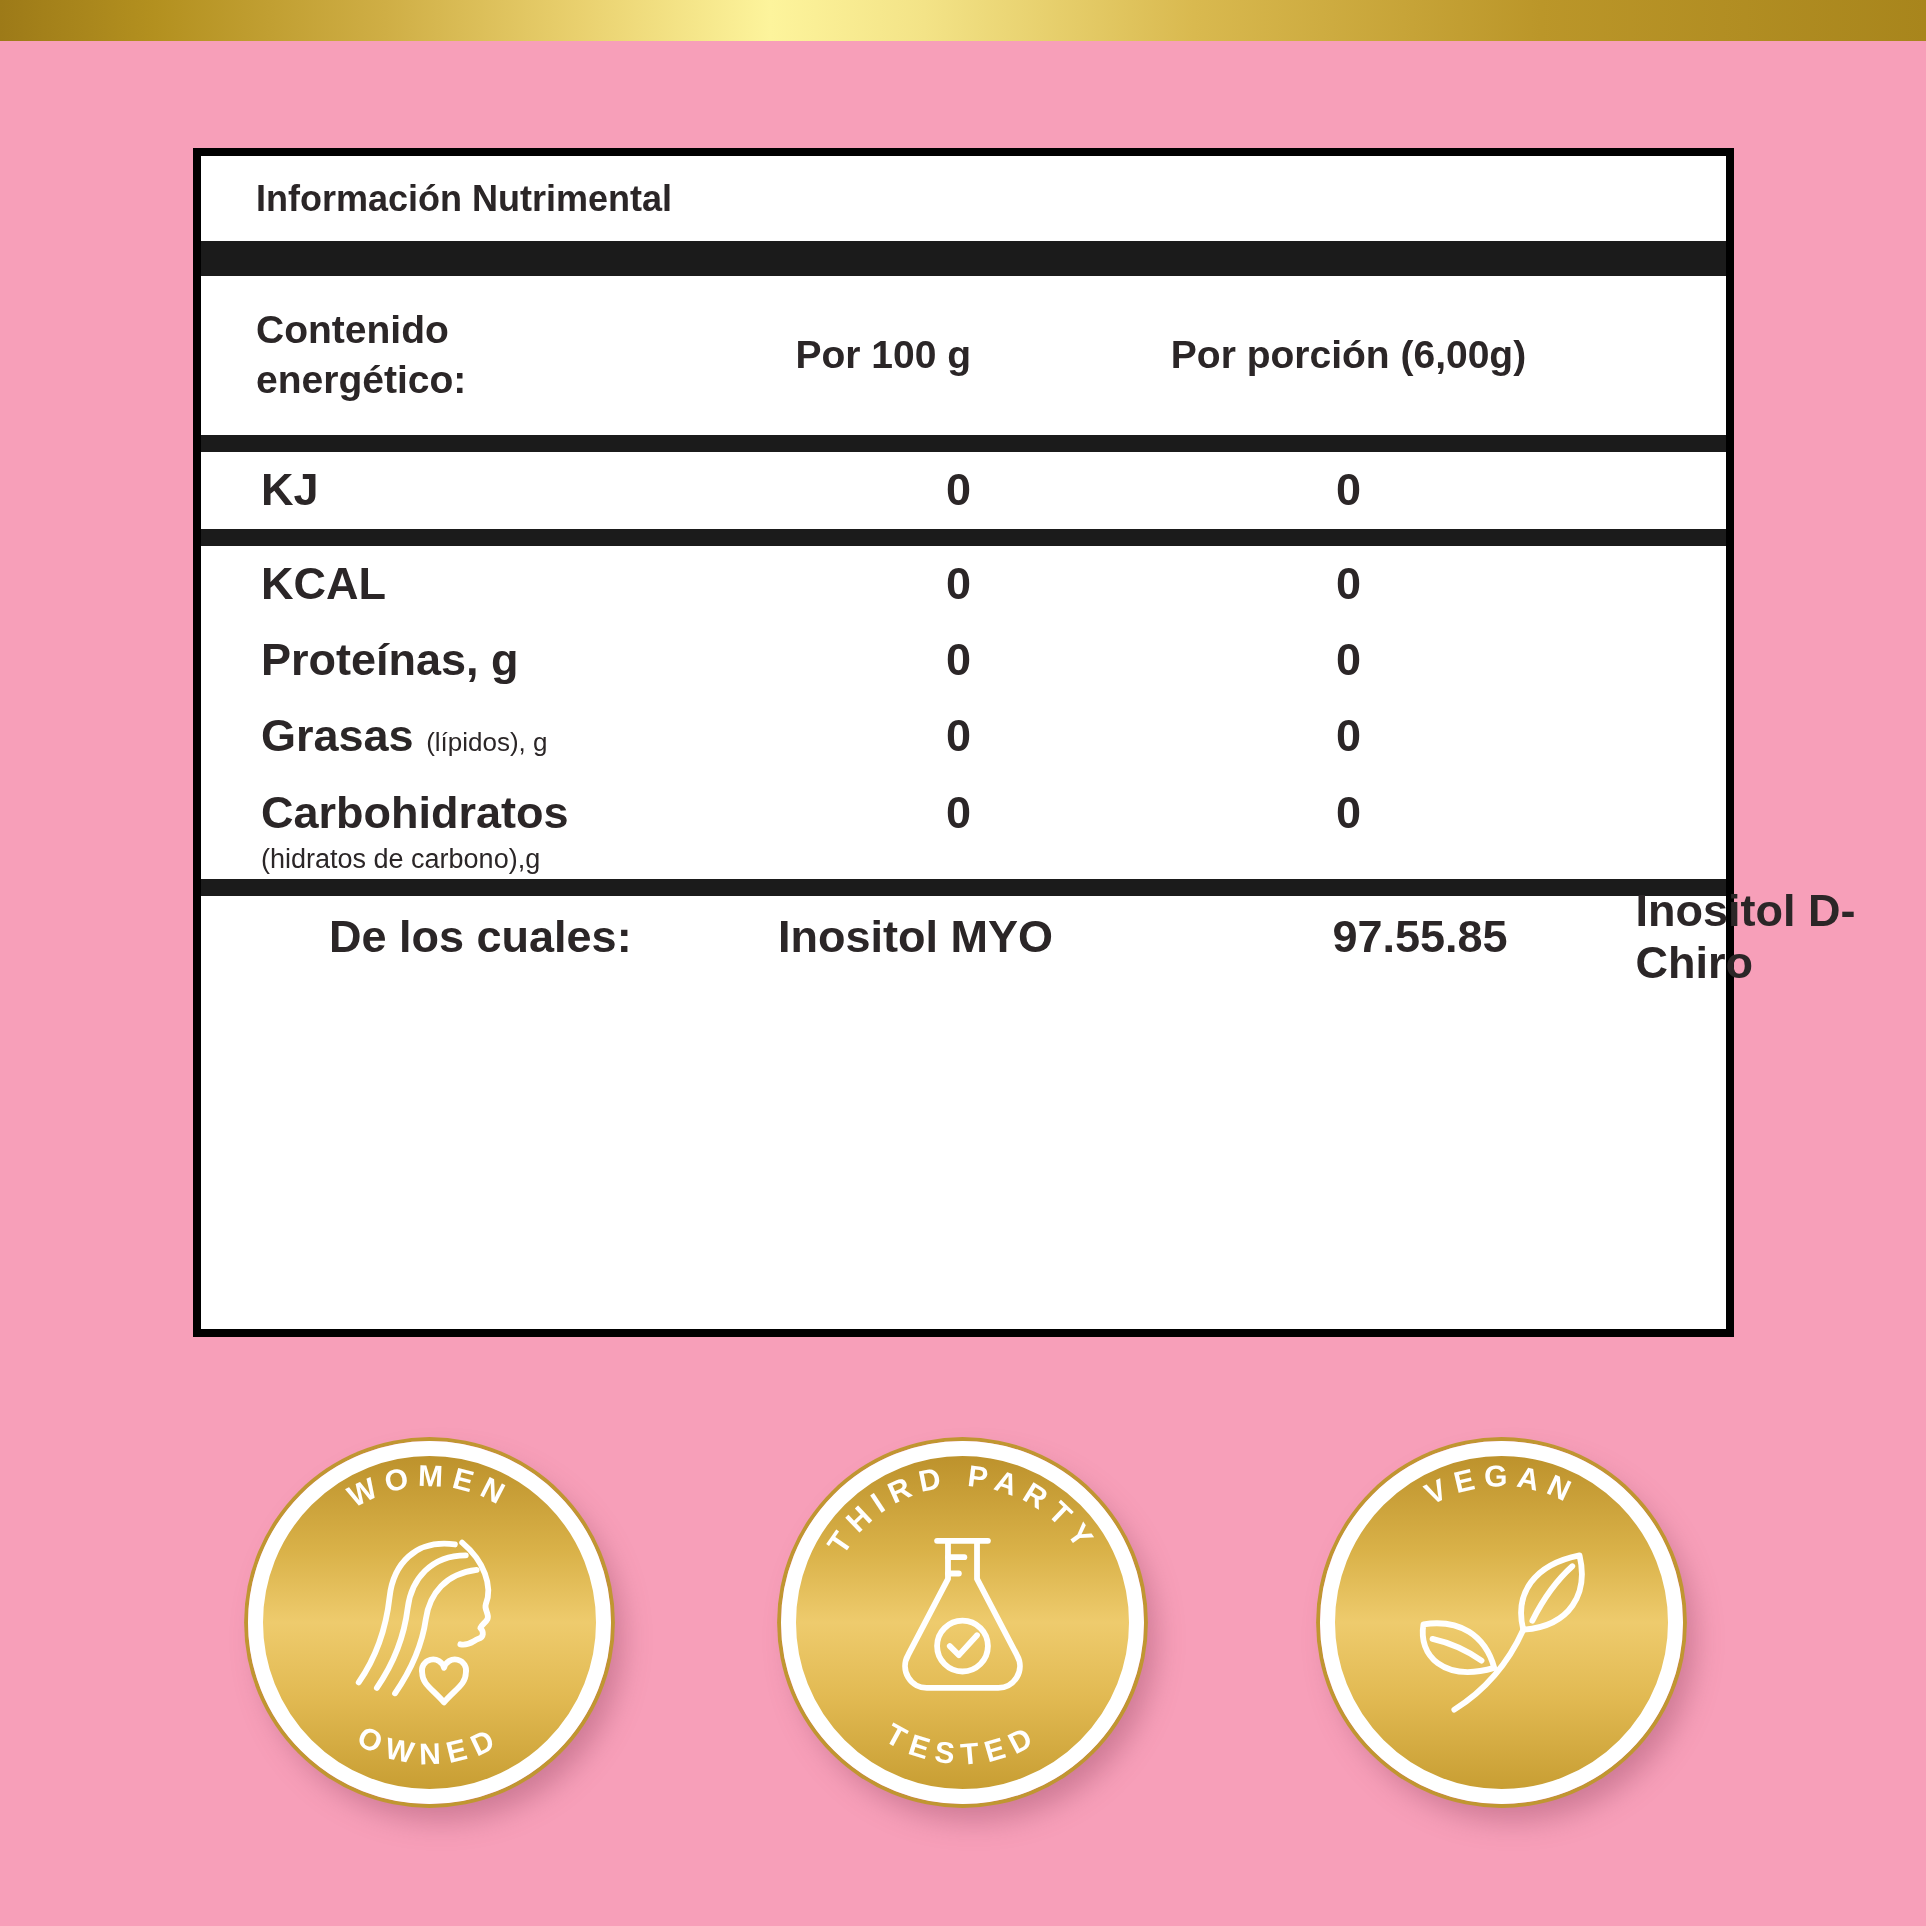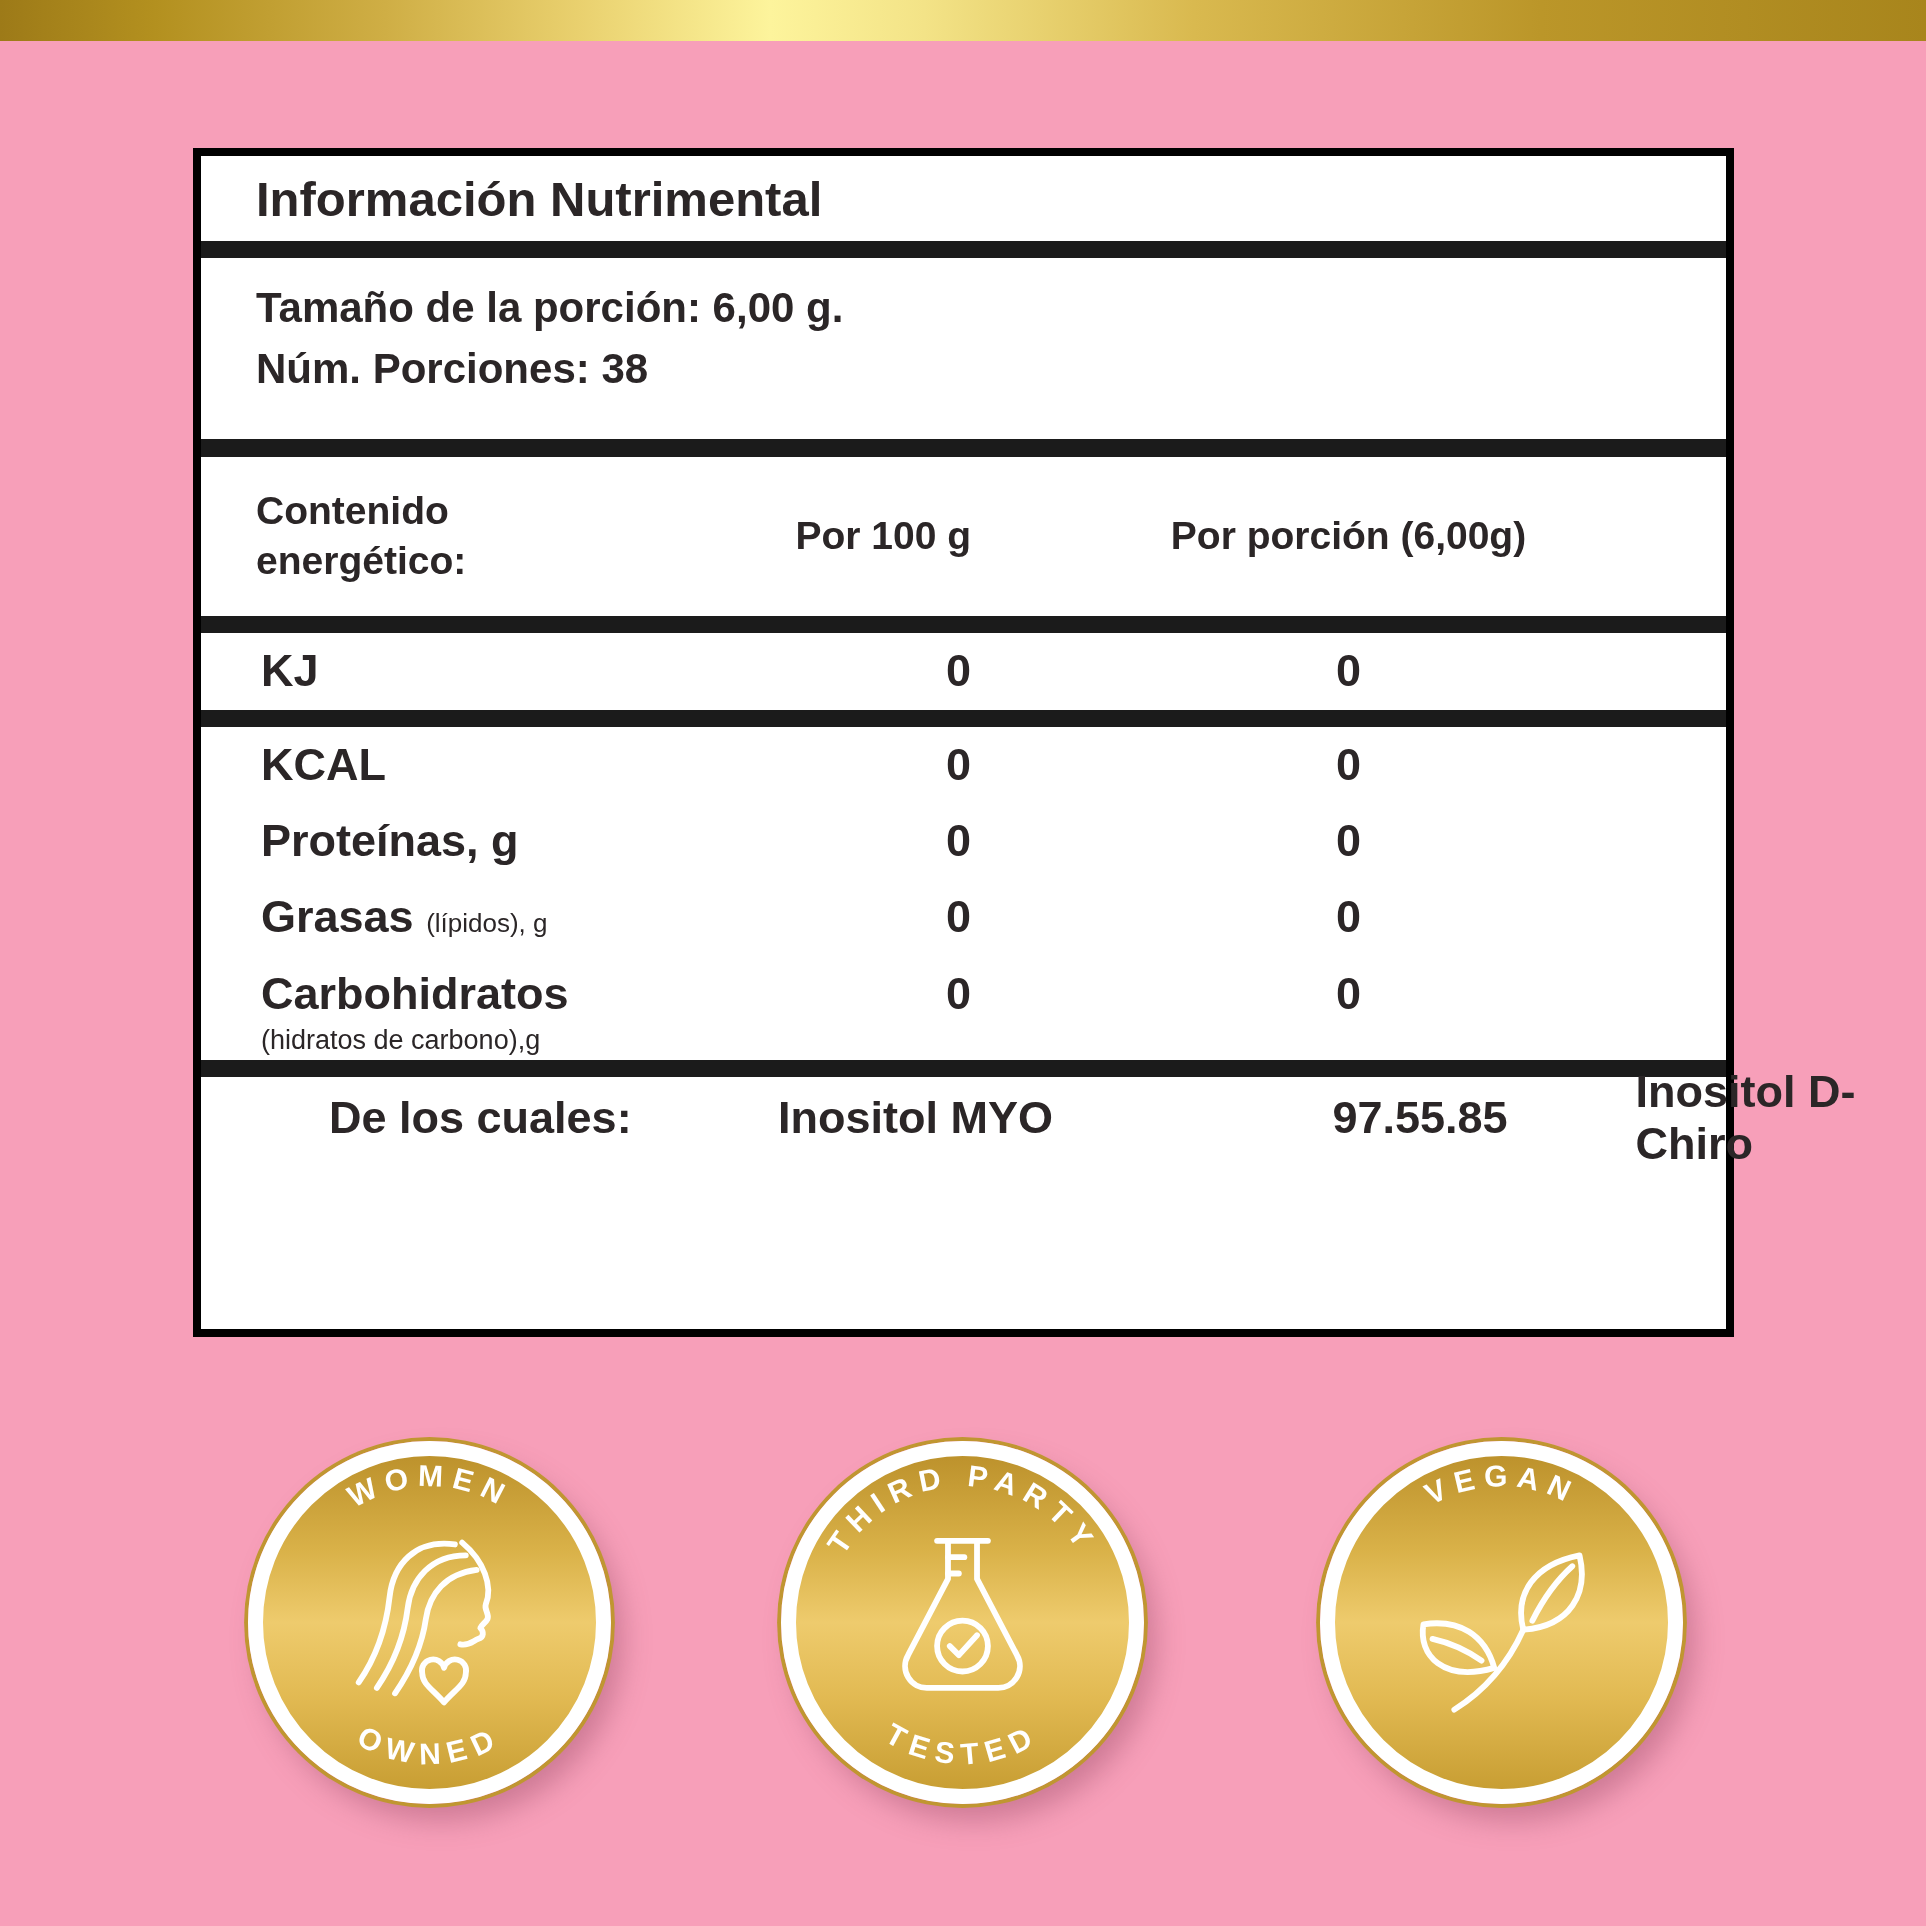--- a/index.html
+++ b/index.html
@@ -15,21 +15,21 @@
     background:linear-gradient(90deg,#9d7a18 0%,#b3901f 8%,#cfae45 20%,#e9d06e 30%,#fdf49c 40%,#f3e387 48%,#d9b94f 62%,#bb9629 80%,#a8851c 100%);
   }
   
   .label-card{
     position:absolute;left:193px;top:148px;width:1541px;height:1189px;
     background:#ffffff;border:8.3px solid #000;box-sizing:border-box;
     color:#2b2627;font-weight:700;display:flex;flex-direction:column;
   }
   .sep{height:17.3px;background:#1b1b1b;flex:0 0 auto;}
   .row{display:flex;align-items:center;flex:0 0 auto;box-sizing:border-box;}
-  .title-row{height:85px;padding-left:55px;font-size:49px;}
+  .title-row{height:85px;padding-left:55px;font-size:36px;}
   .serving-row{height:162px;display:block;padding:19px 0 0 55px;font-size:42px;}
   .serving-row div{line-height:61px;}
   .header-row{height:159px;font-size:39px;}
   .header-row .c1{padding-left:55px;line-height:50px;}
   .c1{flex:0 0 449px;box-sizing:border-box;}
   .c2{flex:0 0 321px;text-align:right;}
   .c3{flex:1 1 auto;text-align:center;}
   .data-row{font-size:45px;}
   .data-row .c1{padding-left:60px;}
   .kj-row{height:77px;}
@@ -63,24 +63,20 @@
 <body>
 
 <div class="gold-bar"></div>
 
 <div class="label-card">
   <div class="row title-row">
     <span>Información Nutrimental</span>
   </div>
   <div class="sep"></div>
 
-  <div class="serving-row">
-    <div>Tamaño de la porción: 6,00 g.</div>
-    <div>Núm. Porciones: 38</div>
-  </div>
   <div class="sep"></div>
 
   <div class="row header-row">
     <div class="c1">Contenido energético:</div>
     <div class="c2">Por 100 g</div>
     <div class="c3">Por porción (6,00g)</div>
   </div>
   <div class="sep"></div>
 
   <div class="row data-row kj-row">

